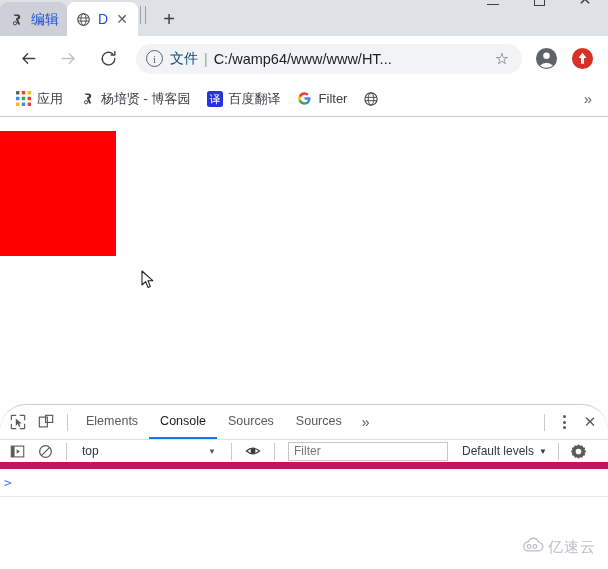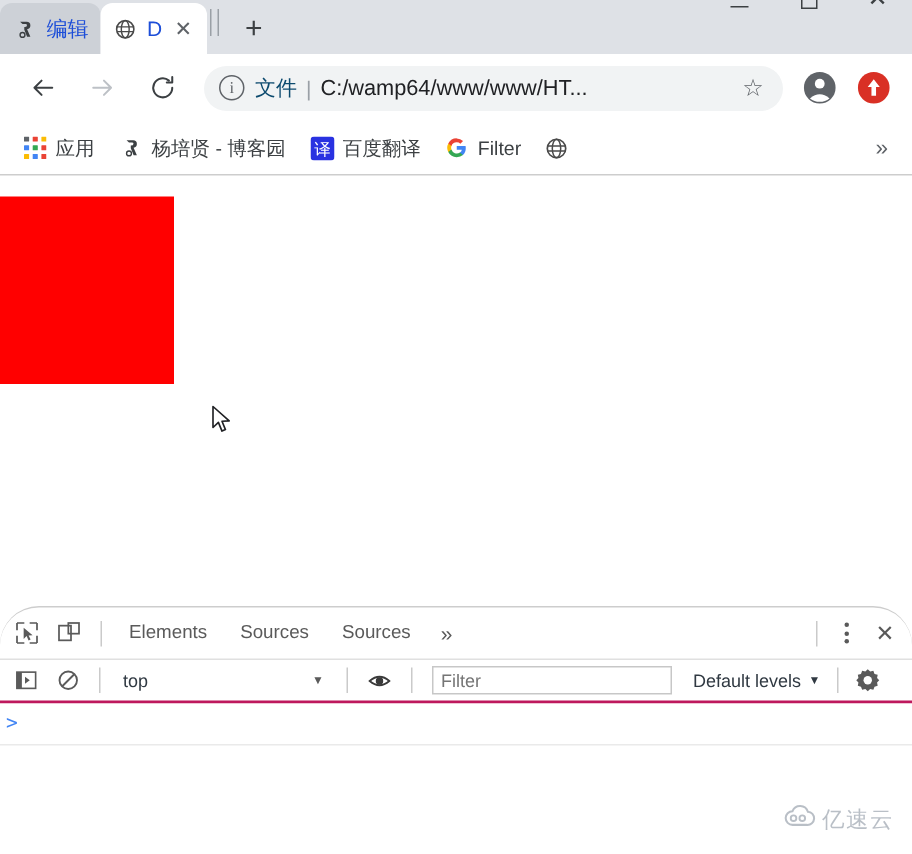--- a/index.html
+++ b/index.html
@@ -184,21 +184,21 @@
   .dt-right { margin-left: auto; display: flex; align-items: center; padding-right: 4px; }
   .dt-kebab {
     width: 24px; height: 28px; display: flex; flex-direction: column;
     align-items: center; justify-content: center; gap: 2.5px;
   }
   .dt-kebab i { width: 3px; height: 3px; border-radius: 50%; background: #5a5a5a; display: block; }
   .dt-close { width: 28px; height: 28px; display: flex; align-items: center; justify-content: center; color: #5a5a5a; font-size: 15px; }
 
   .dt-filterbar {
     height: 29px; display: flex; align-items: center;
-    border-bottom: 2px solid #be185d;
+    border-bottom: 7px solid #be185d;
     padding-left: 3px;
   }
   .dt-ctx {
     display: flex; align-items: center;
     font-size: 12px; color: #303942;
     padding: 0 4px 0 8px;
     min-width: 150px;
   }
   .dt-ctx .caret { margin-left: auto; font-size: 8px; color: #5a5a5a; padding-right: 4px;}
   .dt-filterinput {
@@ -419,20 +419,21 @@
       </div>
       <div class="dt-iconbtn">
         <svg width="16" height="16" viewBox="0 0 18 18">
           <rect x="1.5" y="3.5" width="9" height="11" fill="none" stroke="#5a5a5a" stroke-width="1.3"></rect>
           <rect x="8.5" y="1.5" width="8" height="8" fill="none" stroke="#5a5a5a" stroke-width="1.3"></rect>
         </svg>
       </div>
       <div class="dt-vsep"></div>
 
       <div class="dt-tab">Elements</div>
+      <div class="dt-tab active">Console</div>
       <div class="dt-tab">Sources</div>
       <div class="dt-tab">Sources</div>
       <div class="dt-more">»</div>
 
       <div class="dt-right">
         <div class="dt-vsep"></div>
         <div class="dt-kebab">
             <i></i>
             <i></i>
             <i></i>

